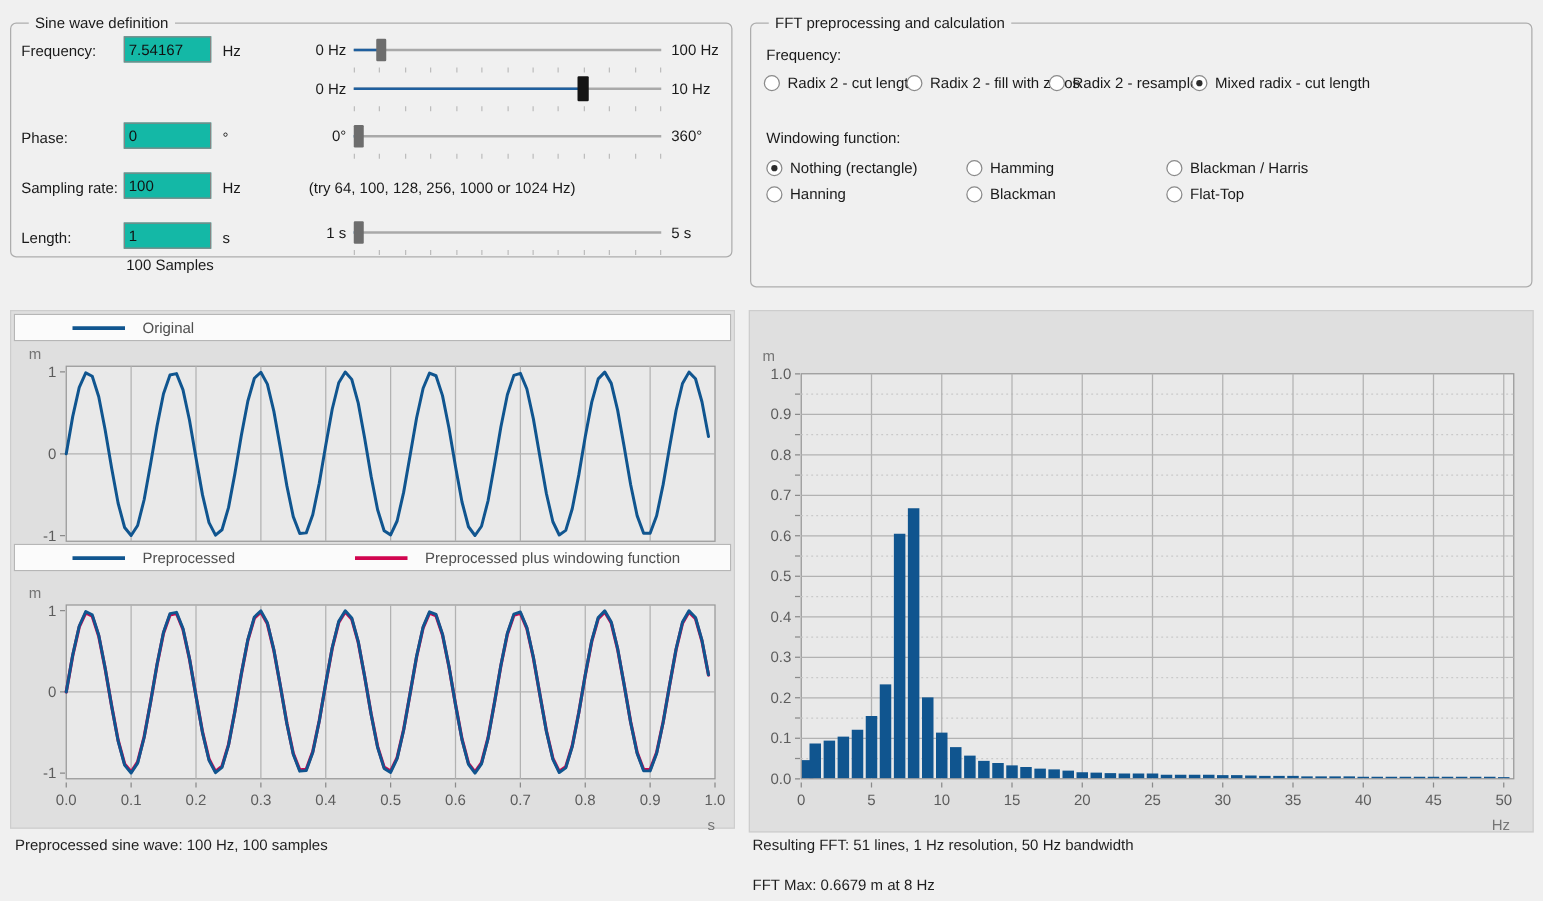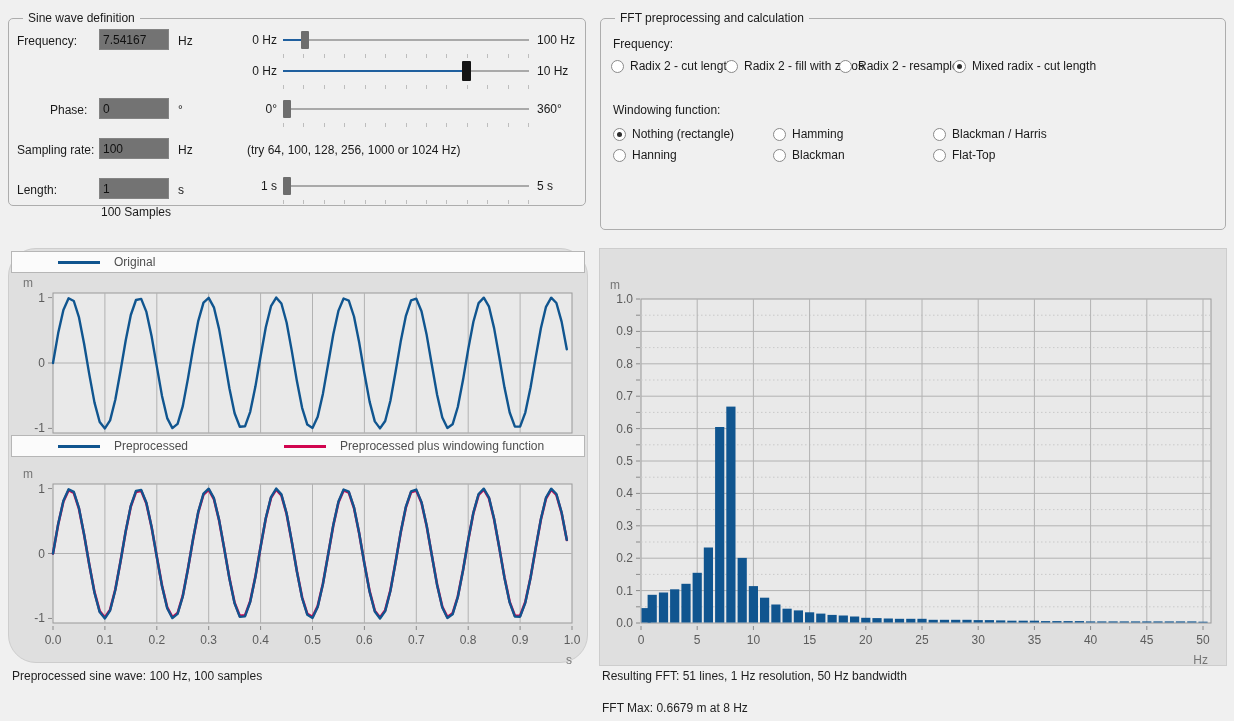--- a/index.html
+++ b/index.html
@@ -18,21 +18,21 @@
     background:#f0f0f0;
   }
   .ftitle {
     position:absolute; top:-8px; left:14px; background:#f0f0f0;
     padding:0 5px; font-size:12px; color:#1a1a1a; white-space:nowrap;
   }
 
   
   .tinput {
     position:absolute; width:70px; height:21px;
-    border:1px solid #848484; background:#737373;
+    border:1px solid #848484; background:#14b8a6;
     font-family:"Liberation Sans", sans-serif; font-size:12px;
     padding:1px 3px; color:#111;
   }
   .flabel { position:absolute; white-space:nowrap; }
   .unit   { position:absolute; white-space:nowrap; }
 
   
   .slider-row { position:absolute; left:222px; width:350px; height:30px; }
   .smin { position:absolute; left:0; top:4px; width:46px; text-align:right; white-space:nowrap; }
   .smax { position:absolute; left:306px; top:4px; white-space:nowrap; }
@@ -128,21 +128,21 @@
           <div class="stick" style="left: 163.3px;"></div>
           <div class="stick" style="left: 183.8px;"></div>
           <div class="stick" style="left: 204.2px;"></div>
           <div class="stick" style="left: 224.6px;"></div>
           <div class="stick" style="left: 245px;"></div>
         </div>
     </div>
     <span class="smax">10 Hz</span>
   </div>
 
-  <span class="flabel" style="left:8px;top:84px;margin-left:33px;">Phase:</span>
+  <span class="flabel" style="left:8px;top:84px;">Phase:</span>
   <input class="tinput" style="left: 90px; top: 79px;" value="0">
   <span class="unit" style="left:169px;top:84px;">°</span>
 
   <div class="slider-row" style="top:79px;">
     <span class="smin">0°</span>
     <div class="strack">
       <div class="sline"></div>
       <div class="sfill" style="width: 4px;"></div>
       <div class="sthumb" style="left: 0px;"></div>
       <div class="sticks">
@@ -233,21 +233,21 @@
     <span class="radio"></span><span class="rlabel">Hanning</span>
   </div>
   <div class="radio-item" style="left:172px;top:129px;">
     <span class="radio"></span><span class="rlabel">Blackman</span>
   </div>
   <div class="radio-item" style="left:332px;top:129px;text-align:right;">
     <span class="radio"></span><span class="rlabel">Flat-Top</span>
   </div>
 </div>
 
-<div class="chart-panel" style="left:8px;top:248px;width:580px;height:415px;border-radius:28px;">
+<div class="chart-panel" style="left:8px;top:248px;width:580px;height:415px;">
   <div class="legend" style="left:2px;top:2px;width:574px;">
     <span class="lg-line" style="background:#10558f;margin-left:46px;"></span>
     <span class="lg-text">Original</span>
   </div>
   <svg id="chart-original" class="abs" style="left:0;top:24px;" width="580" height="162">
       <rect x="44" y="20" width="519" height="140" fill="#e9e9e9" stroke="#999999"></rect>
       <line x1="95.9" y1="20" x2="95.9" y2="160" stroke="#b2b2b2" stroke-width="1"></line>
       <line x1="147.8" y1="20" x2="147.8" y2="160" stroke="#b2b2b2" stroke-width="1"></line>
       <line x1="199.70000000000002" y1="20" x2="199.70000000000002" y2="160" stroke="#b2b2b2" stroke-width="1"></line>
       <line x1="251.60000000000002" y1="20" x2="251.60000000000002" y2="160" stroke="#b2b2b2" stroke-width="1"></line>

